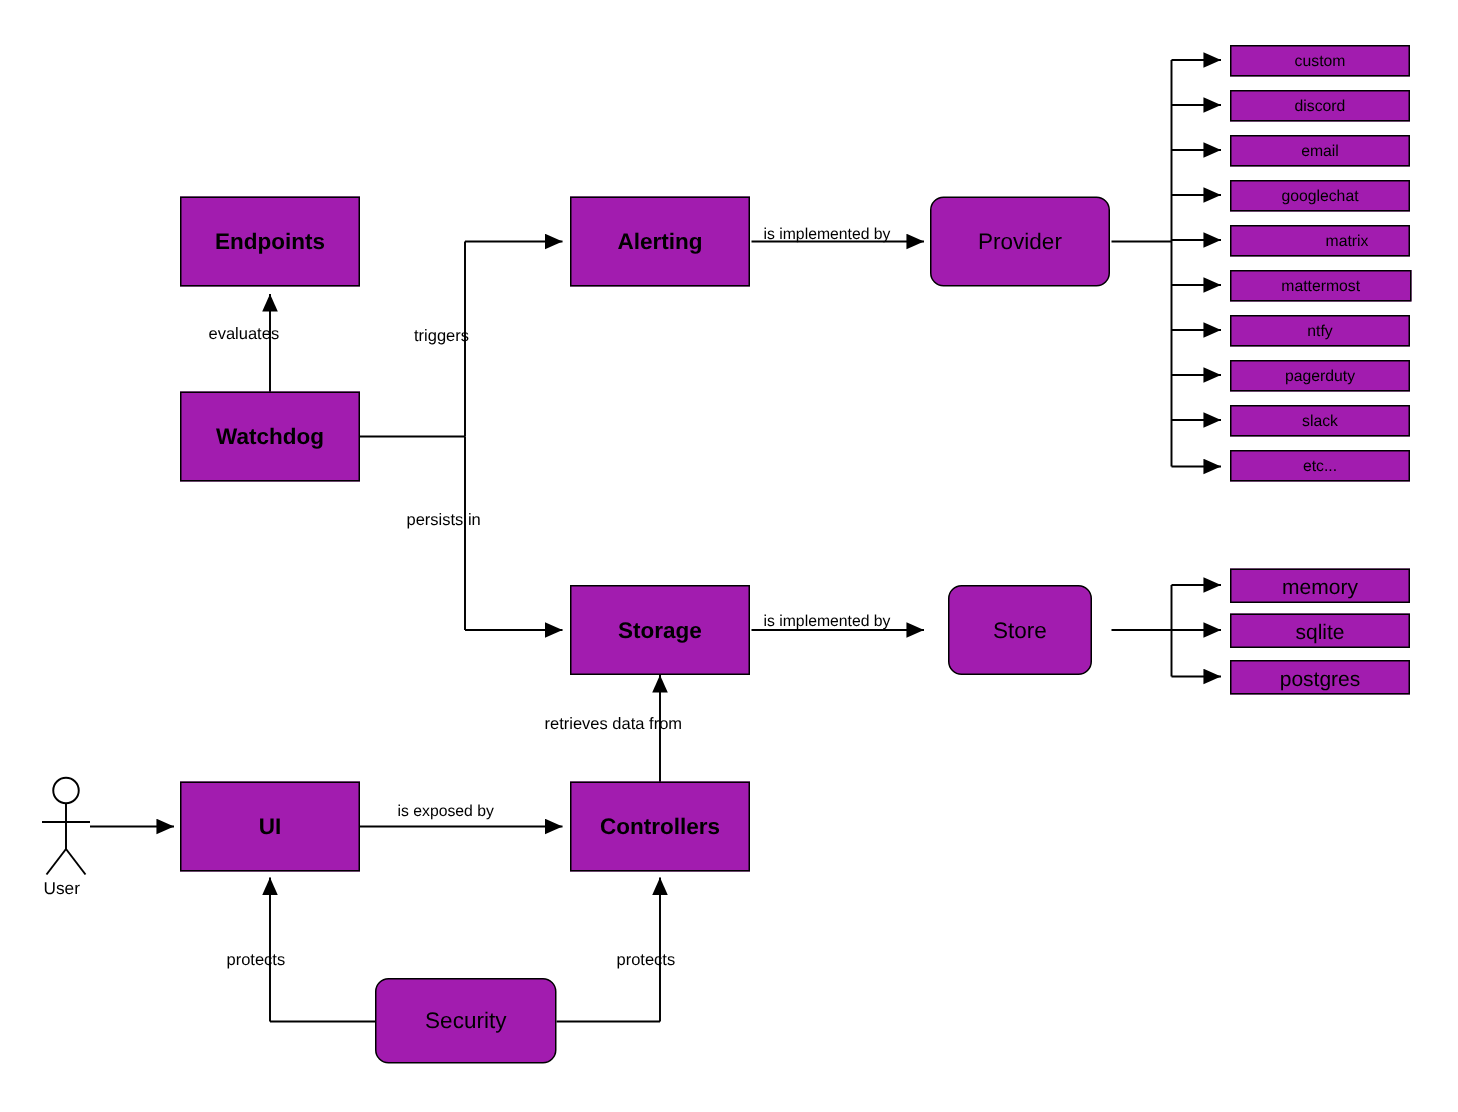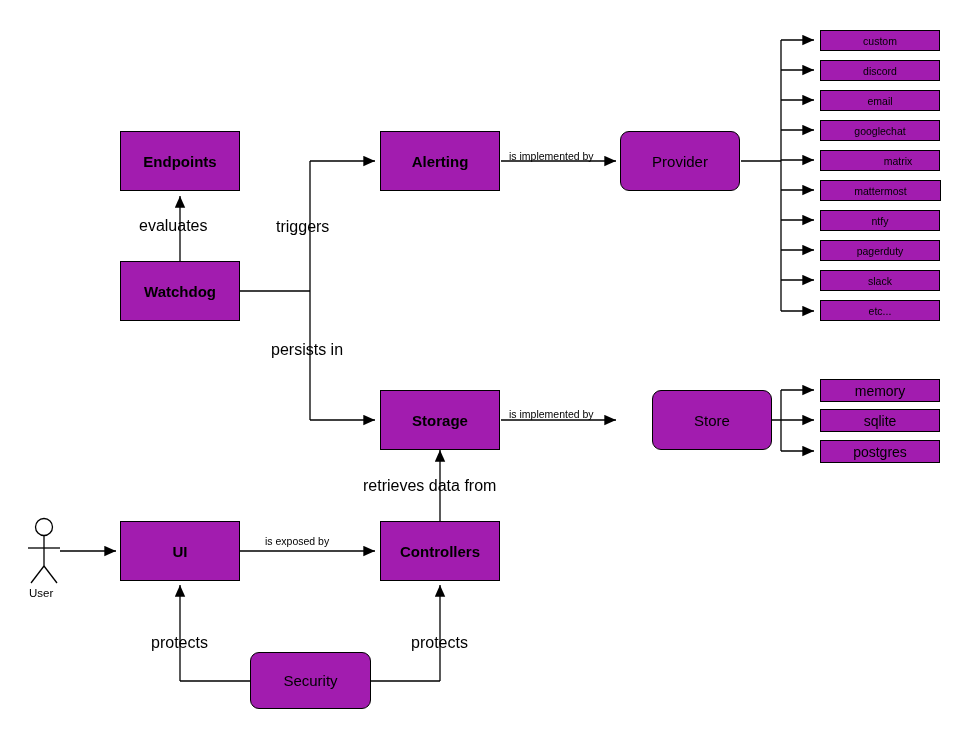--- a/index.html
+++ b/index.html
@@ -52,21 +52,21 @@
   .node.mid {
     font-size: 14px;
   }
   .edge-label {
     position: absolute;
     color: #000000;
     background: transparent;
     white-space: nowrap;
   }
   .edge-label.lg {
-    font-size: 16px;
+    font-size: 11px;
   }
   .edge-label.sm {
     font-size: 10.5px;
   }
   .actor-label {
     position: absolute;
     font-size: 11.5px;
     color: #000000;
     white-space: nowrap;
   }
@@ -142,21 +142,21 @@
   <div class="node bold" style="left:120px; top:131px; width:120px; height:60px;">Endpoints</div>
 
   <div class="node bold" style="left:120px; top:261px; width:120px; height:60px;">Watchdog</div>
 
   <div class="node bold" style="left:380px; top:131px; width:120px; height:60px;">Alerting</div>
 
   <div class="node plain rounded" style="left:620px; top:131px; width:120px; height:60px;">Provider</div>
 
   <div class="node bold" style="left:380px; top:390px; width:120px; height:60px;">Storage</div>
 
-  <div class="node plain rounded" style="left:652px; top:390px; width:120px; height:60px;text-align:center;">Store</div>
+  <div class="node plain rounded" style="left:632px; top:390px; width:96px; height:60px;text-align:center;">Store</div>
 
   <div class="node bold" style="left:120px; top:521px; width:120px; height:60px;">UI</div>
 
   <div class="node bold" style="left:380px; top:521px; width:120px; height:60px;">Controllers</div>
 
   <div class="node plain rounded" style="left:250px; top:652px; width:121px; height:57px;">Security</div>
 
   <div class="node small" style="left:820px; top:30px; width:120px; height:21px;">custom</div>
   <div class="node small" style="left:820px; top:60px; width:120px; height:21px;">discord</div>
   <div class="node small" style="left:820px; top:90px; width:120px; height:21px;">email</div>

